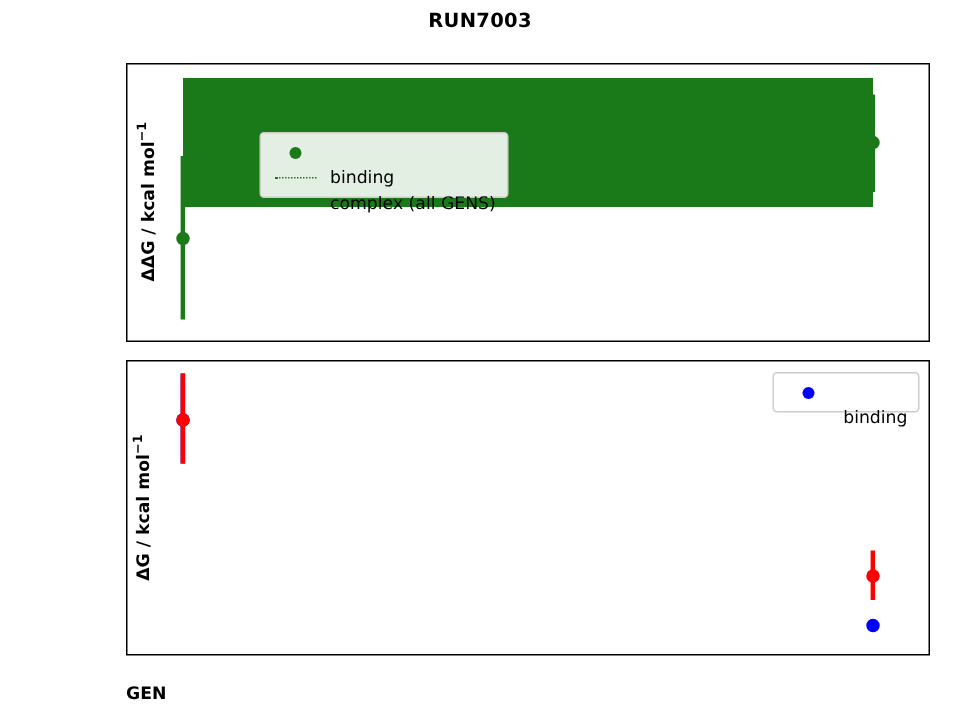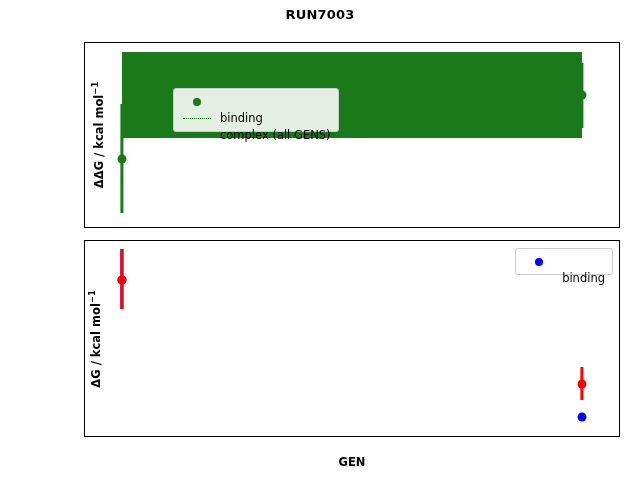--- a/index.html
+++ b/index.html
@@ -27,21 +27,21 @@
 
   
   .ylabel{
     position:absolute;font-size:11.5px;font-weight:bold;color:#000;
     white-space:nowrap;transform-origin:center center;
     transform:rotate(-90deg);text-align:center;
   }
   #ylabel-top{left:-72px;top:50%;width:170px;margin-top:-8px;}
   #ylabel-bottom{left:-75px;top:50%;width:170px;margin-top:-8px;}
   .xlabel{
-    position:absolute;left:84px;width:536px;top:455px;text-align:center;
+    position:absolute;left:84px;width:536px;top:455px;
     font-size:11.5px;font-weight:bold;color:#000;
   }
   .ylabel sub,.ylabel sup{font-size:8.5px;font-weight:bold;}
   .ylabel sup{vertical-align:super;}
 
   
   .band{position:absolute;}
   .meanline{position:absolute;height:0;border-top-width:1.6px;border-top-style:dotted;}
   .errbar{position:absolute;width:3.2px;transform:translateX(-50%);}
   .marker{

